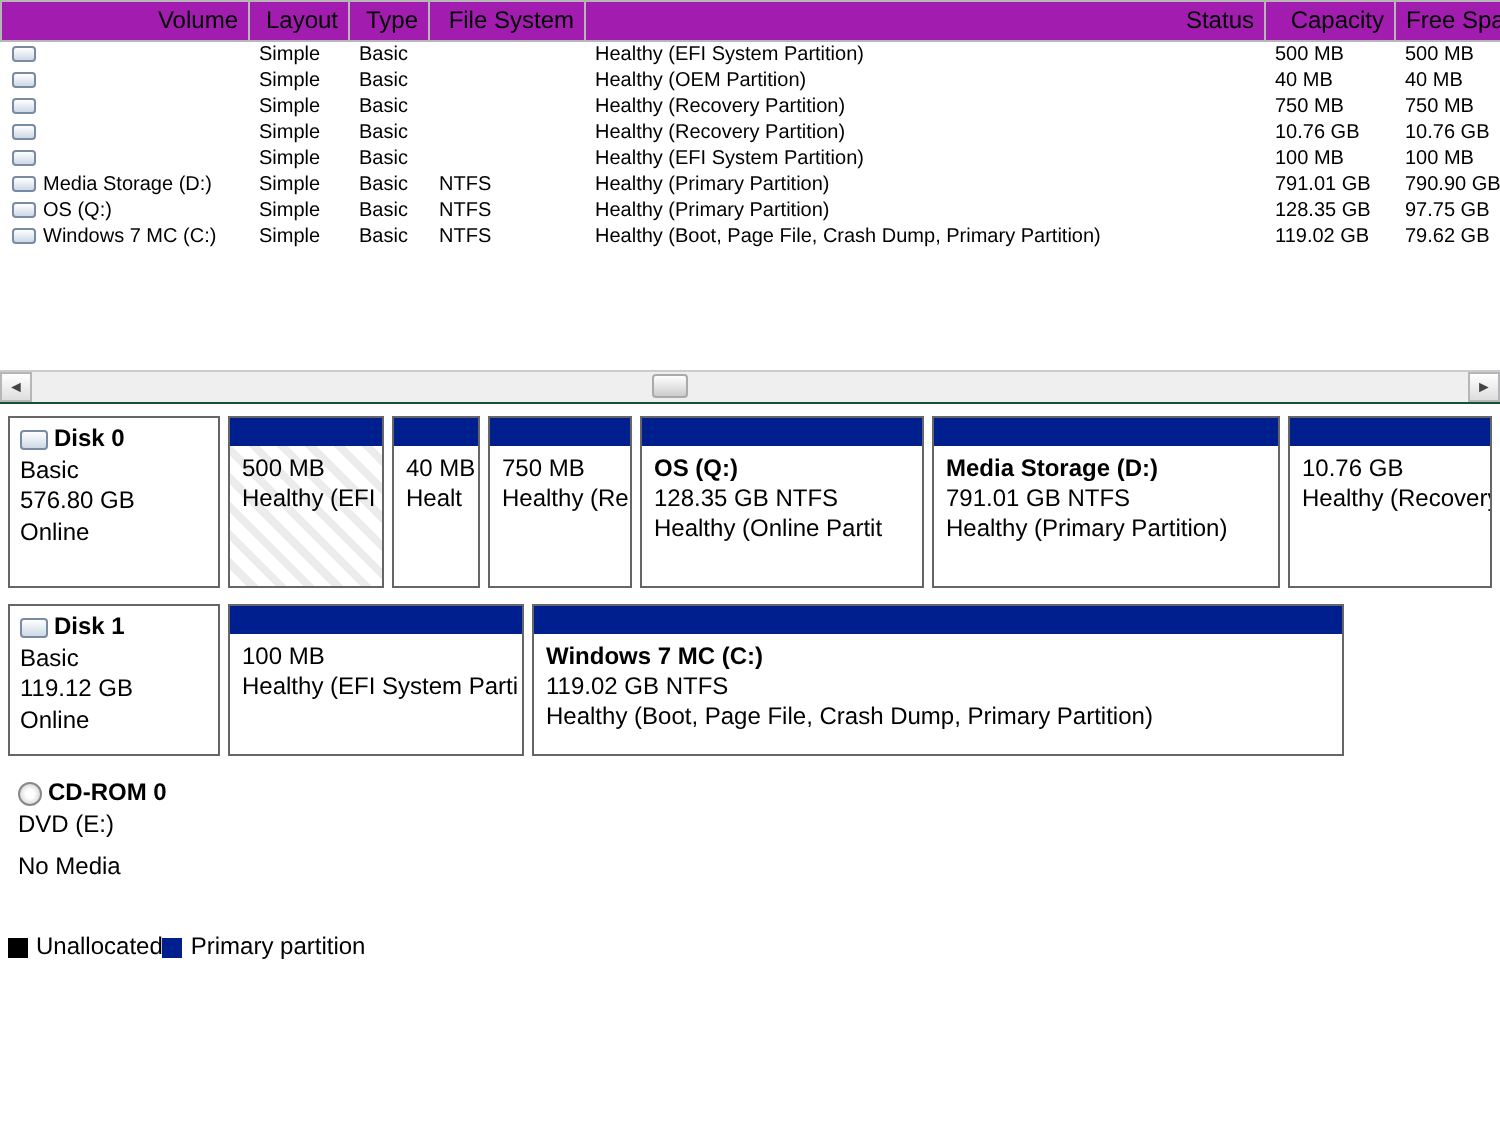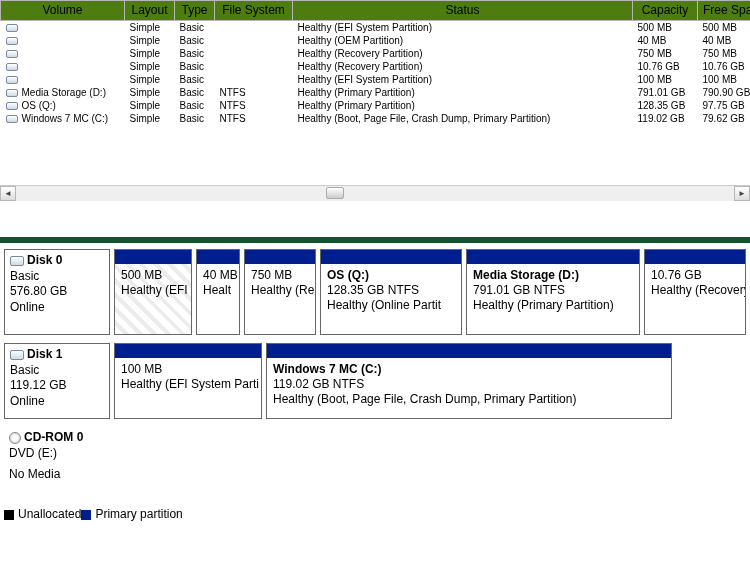--- a/index.html
+++ b/index.html
@@ -10,24 +10,24 @@
     background: #fff;
     color: #000;
     width: 750px;
     height: 573px;
     overflow: hidden;
   }
   .root { display: flex; flex-direction: column; height: 100%; }
   
   .vol-table { width: 100%; border-collapse: collapse; table-layout: fixed; }
   .vol-table th {
-    text-align: center;
+    text-align: right;
     font-weight: 400;
     border: 1px solid #b6b6b6;
-    background: #4d7c0f;
+    background: #a21caf;
     padding: 2px 5px 3px 5px;
     font-size: 12px;
     white-space: nowrap;
     overflow: hidden;
   }
   .vol-table td {
     padding: 1px 5px 1px 5px;
     font-size: 10px;
     white-space: nowrap;
     overflow: hidden;
@@ -64,23 +64,22 @@
   }
   .hs-thumb {
     position: absolute; left: 310px; top: 1px;
     width: 18px; height: 12px;
     background: linear-gradient(#fff,#ccc);
     border: 1px solid #aaa;
     border-radius: 2px;
   }
   
   .disk-area {
-    border-top: 6px solid #14532d;
+    border-top: 1px solid #14532d;
     padding: 6px 4px 0 4px;
-    margin-top: 36px;
   }
   .disk-row {
     display: flex;
     gap: 4px;
     margin-bottom: 8px;
   }
   .disk-info {
     width: 106px;
     border: 1px solid #666;
     padding: 3px 5px;

